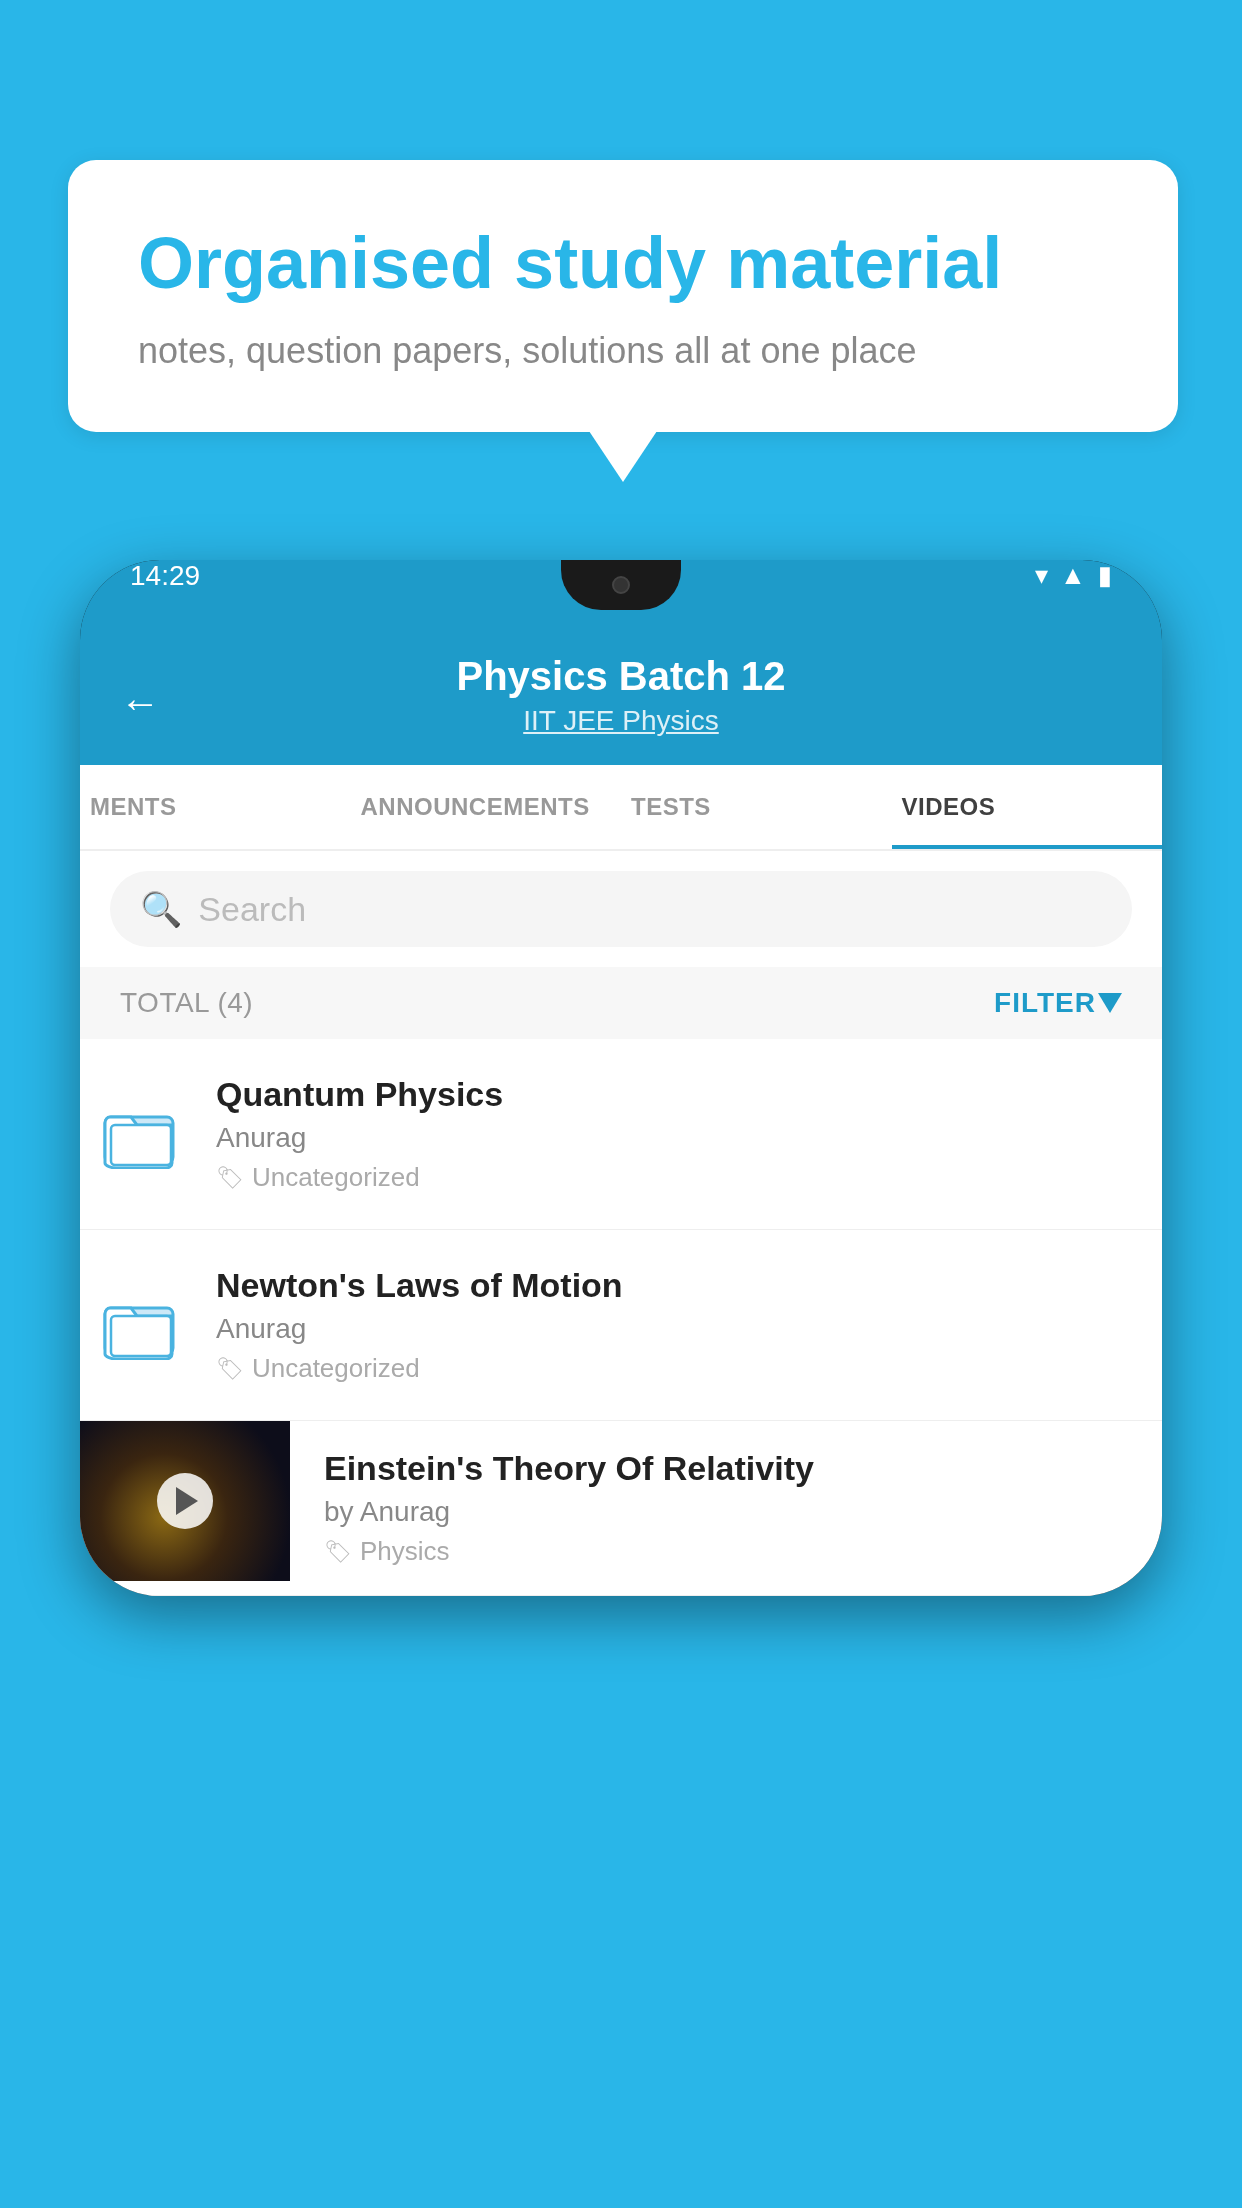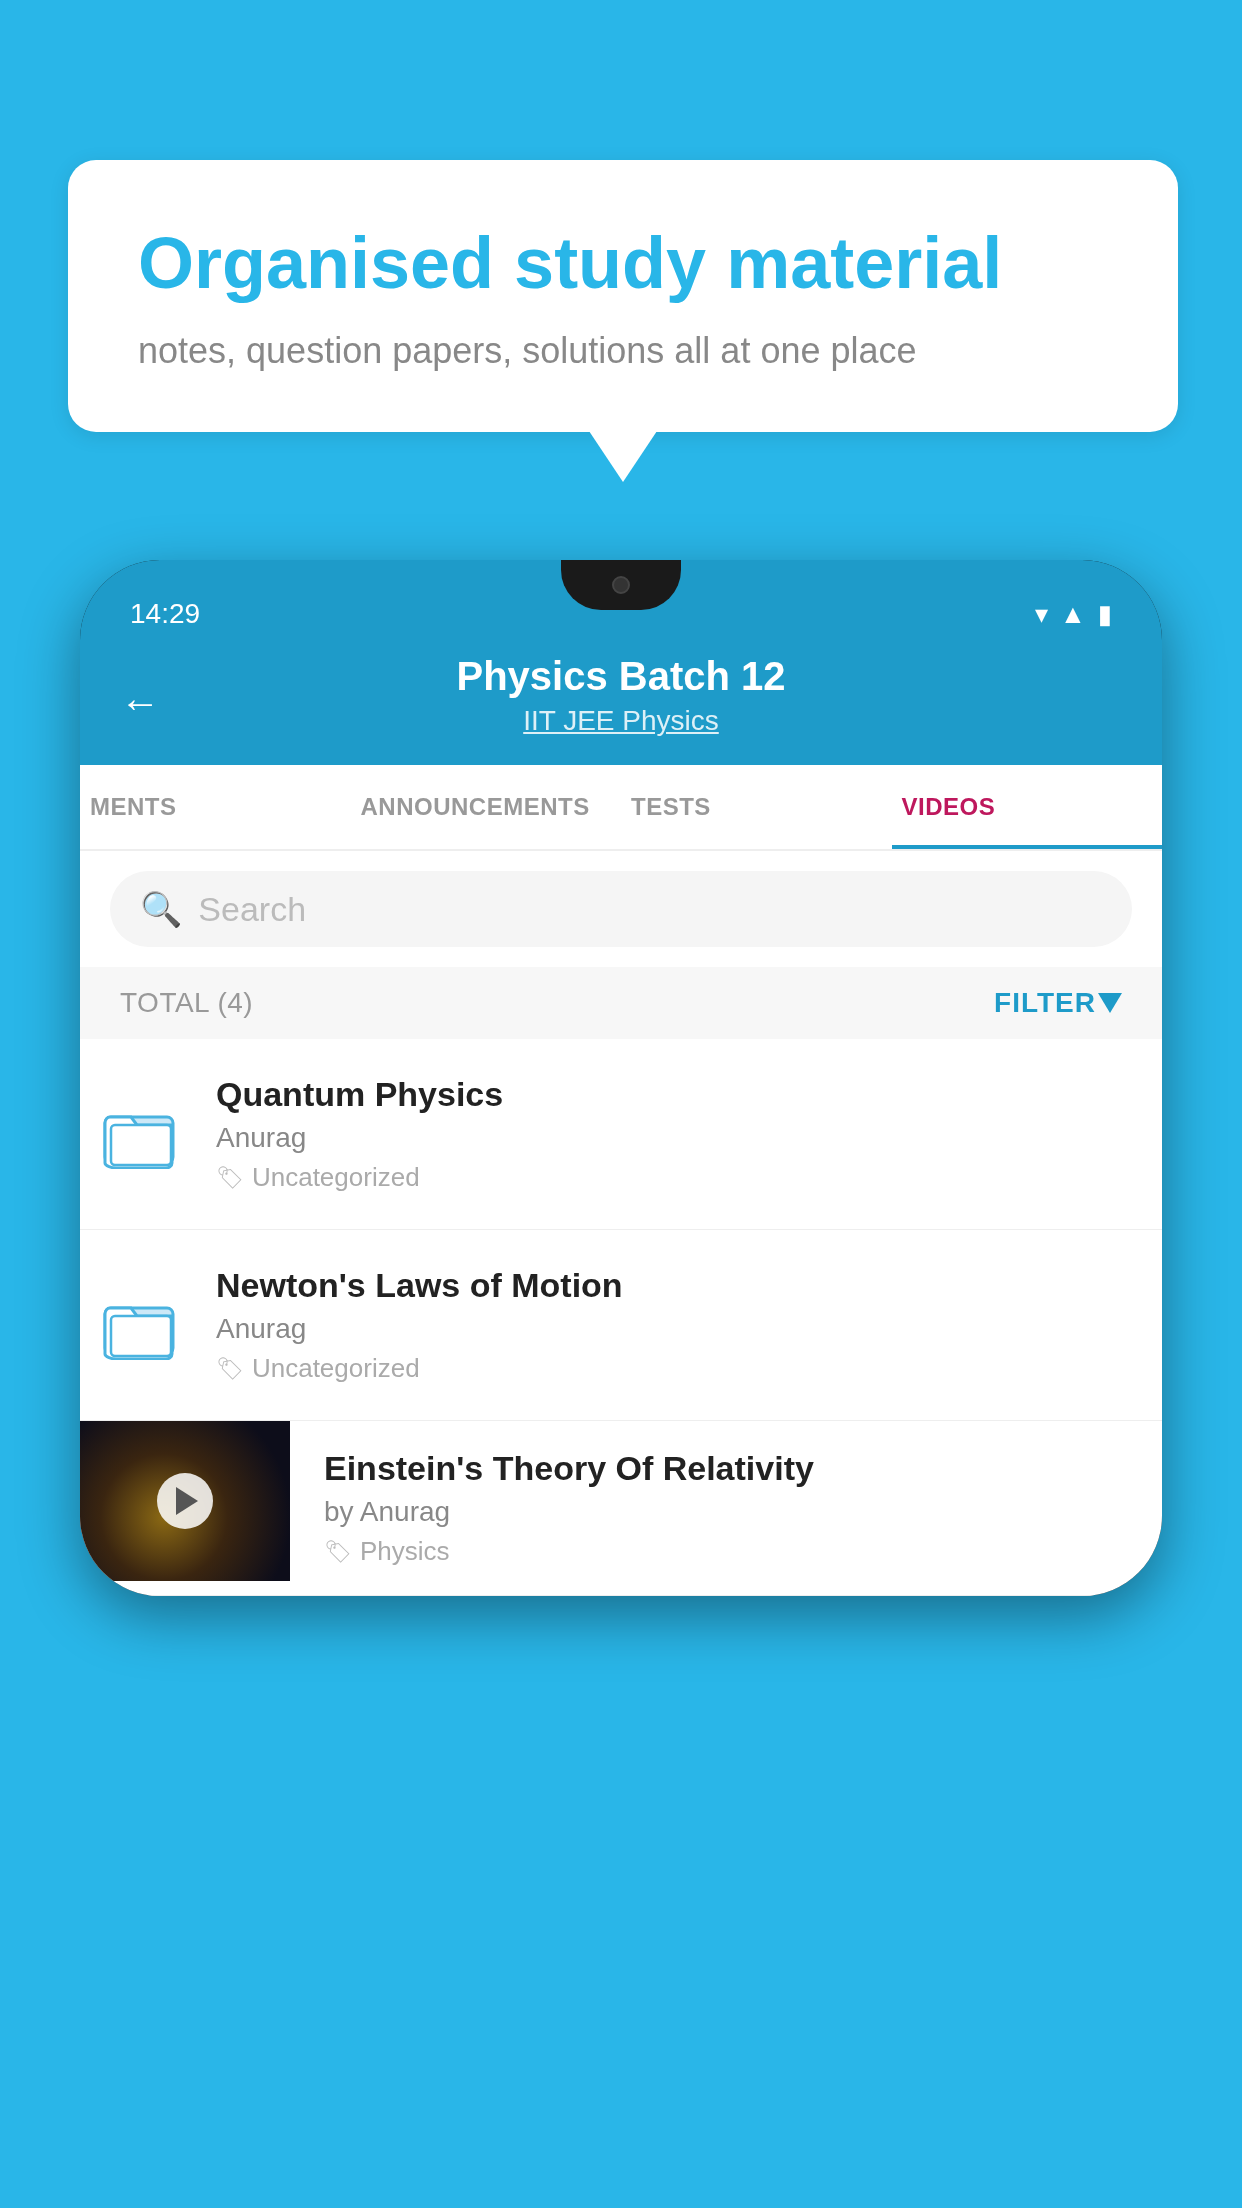--- a/index.html
+++ b/index.html
@@ -72,21 +72,21 @@
       overflow: hidden;
       box-shadow: 0 20px 60px rgba(0,0,0,0.4);
       position: relative;
     }
 
     
     .status-bar {
       background: #1e9bc9;
       height: 70px;
       display: flex;
-      align-items: flex-end;
+      align-items: flex-start;
       justify-content: space-between;
       padding: 0 50px;
       position: relative;
     }
 
     .status-time {
       color: white;
       font-size: 28px;
       font-weight: 500;
     }
@@ -168,21 +168,21 @@
       text-align: left;
       padding: 28px 10px;
       font-size: 24px;
       font-weight: 600;
       color: #999;
       letter-spacing: 0.5px;
       position: relative;
     }
 
     .tab.active {
-      color: #be185d;
+      color: #404040;
     }
 
     .tab.active::after {
       content: '';
       position: absolute;
       bottom: 0;
       left: 0;
       right: 0;
       height: 4px;
       background: #1e9bc9;

